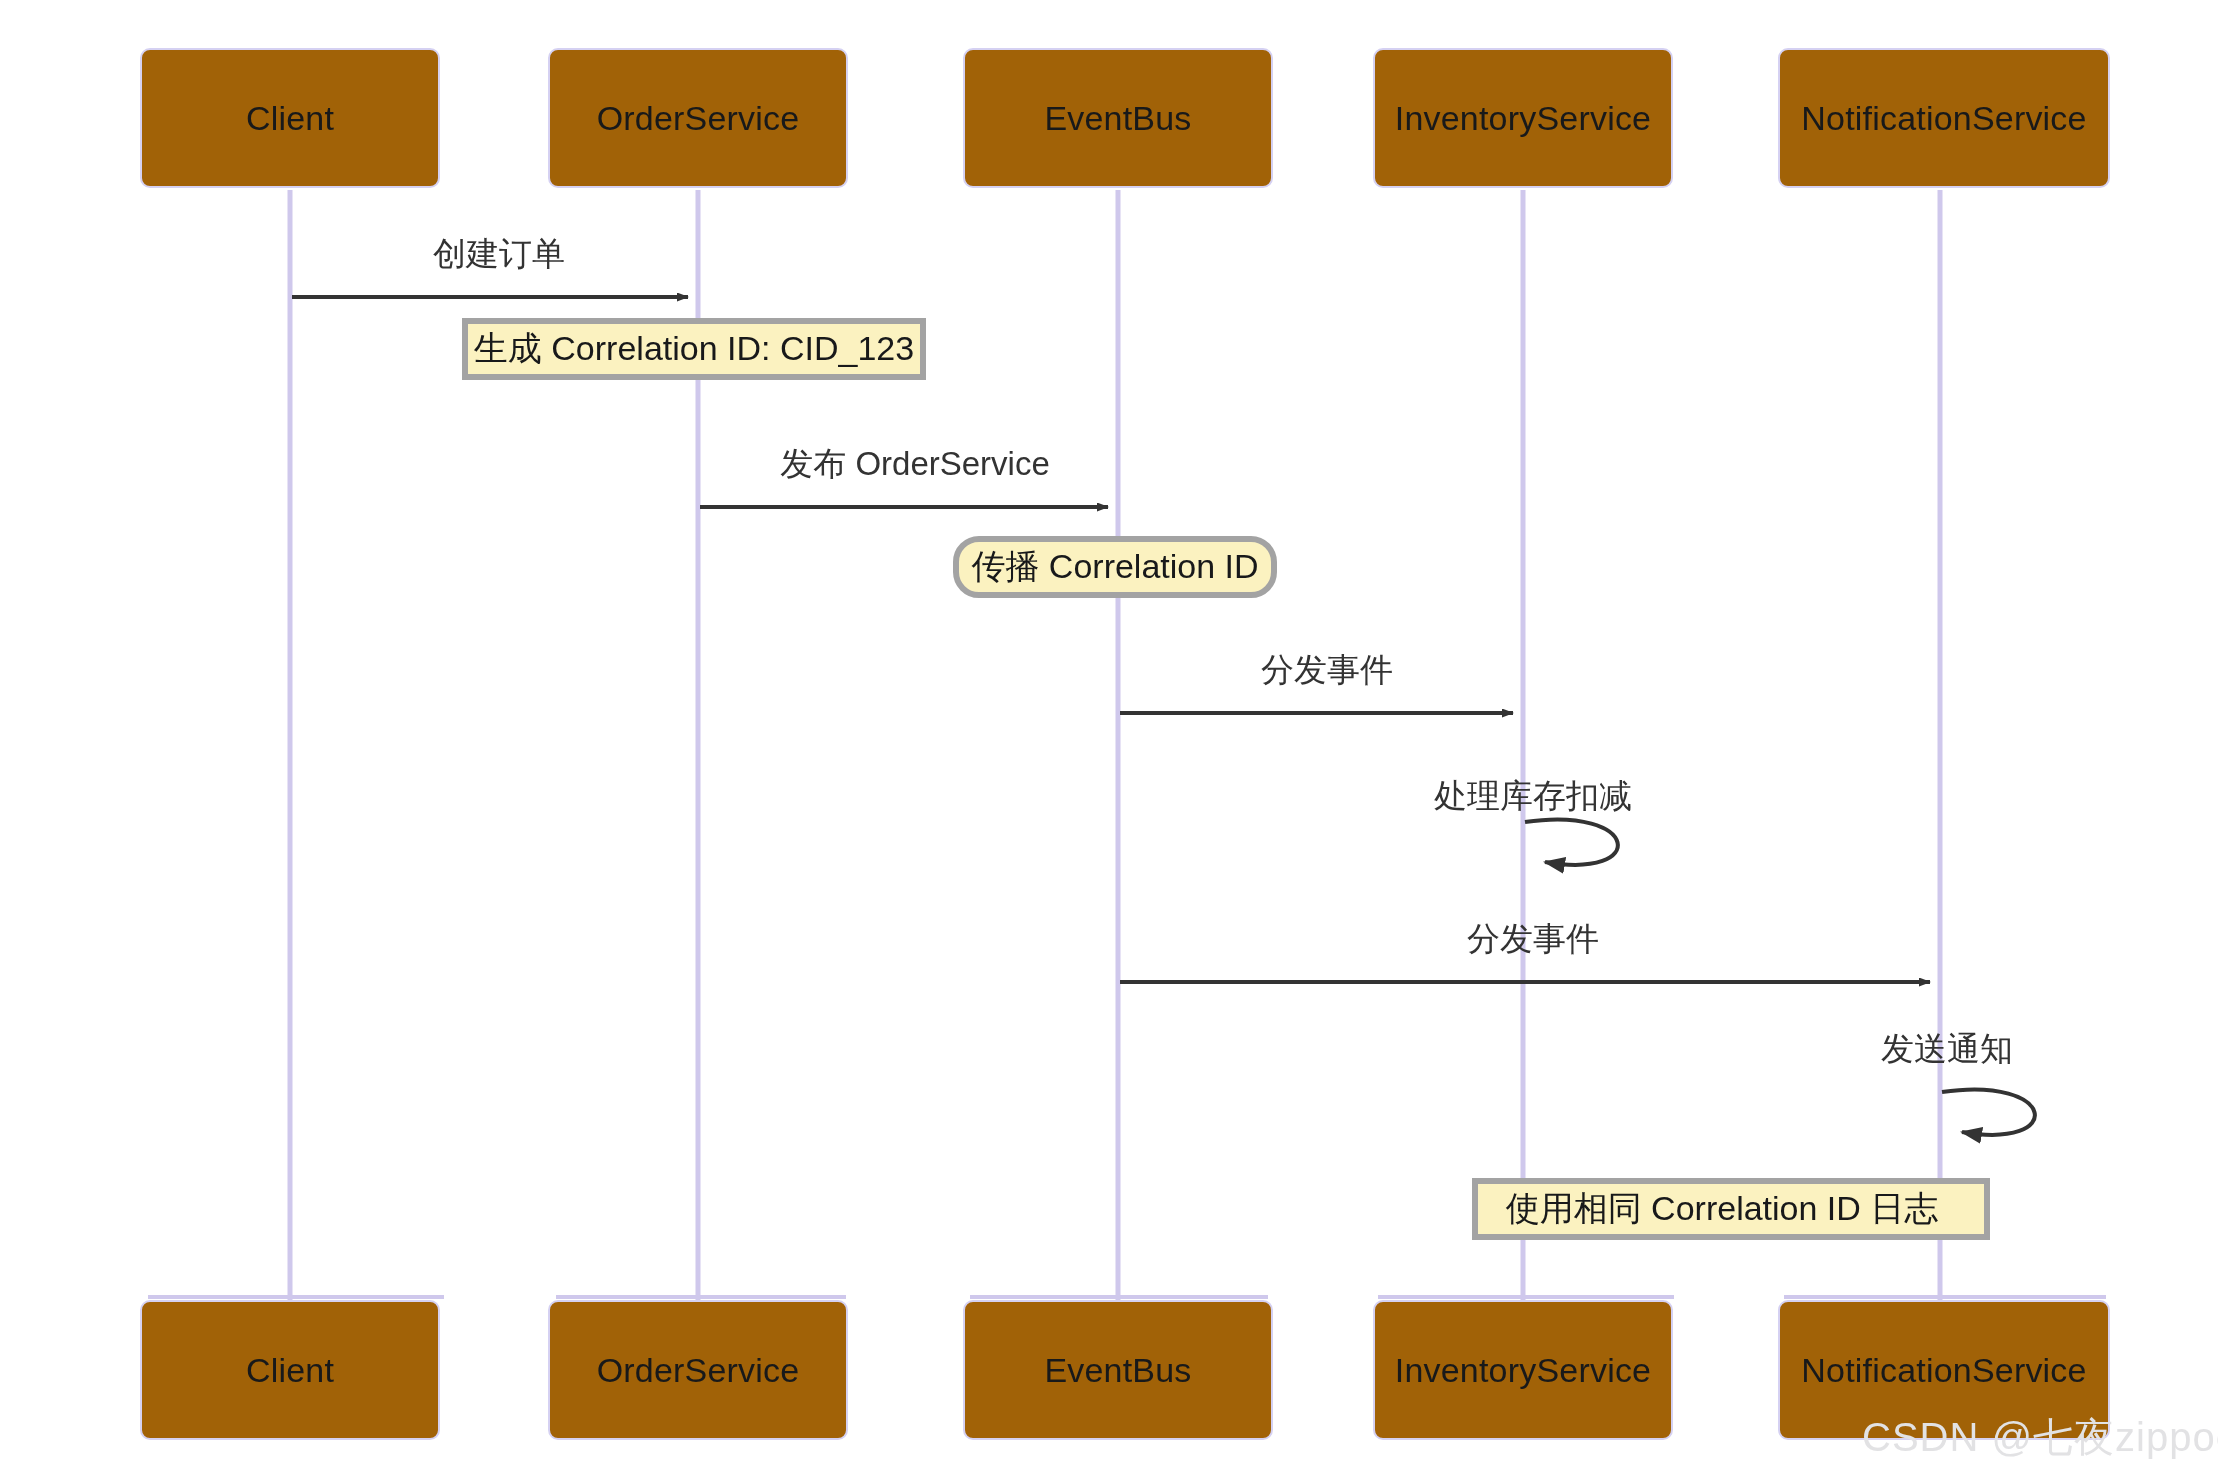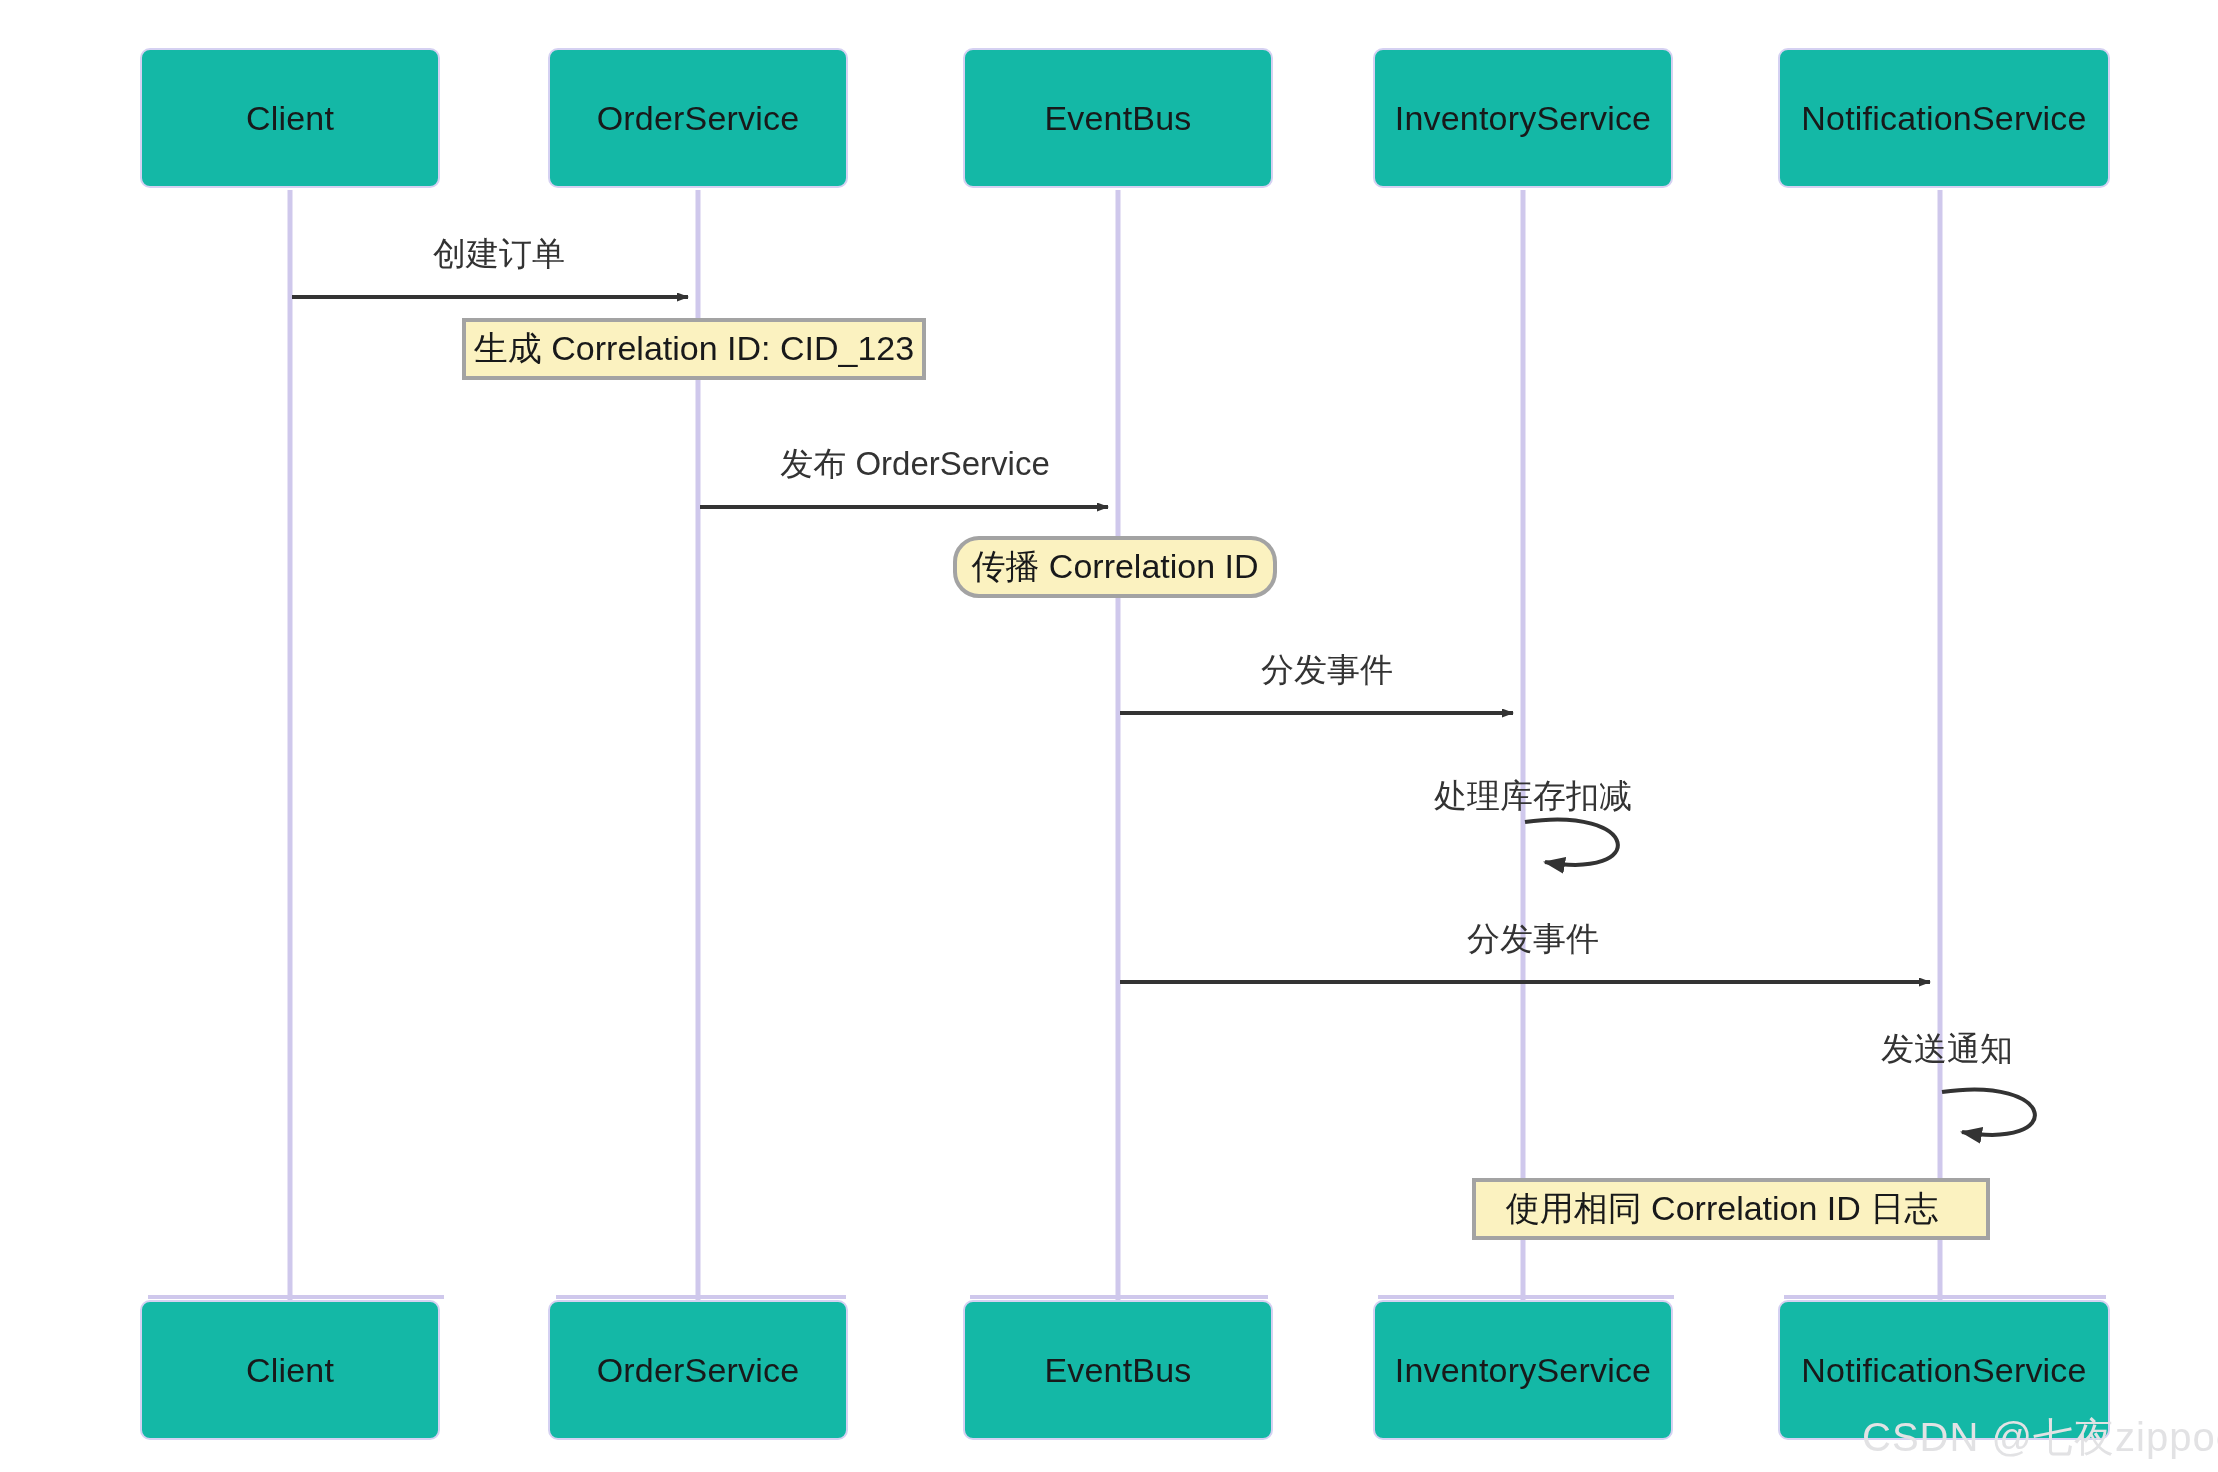--- a/index.html
+++ b/index.html
@@ -21,37 +21,37 @@
     position: absolute;
     left: 0;
     top: 0;
     width: 2218px;
     height: 1472px;
   }
   
   .participant {
     position: absolute;
     box-sizing: border-box;
-    background: #14b8a6;
+    background: #a16207;
     border: 2px solid #D5D1F2;
     border-radius: 10px;
     display: flex;
     align-items: center;
     justify-content: center;
     color: #18191A;
     font-size: 34px;
     font-weight: 400;
     letter-spacing: 0.2px;
   }
   
   .note {
     position: absolute;
     box-sizing: border-box;
     background: #FBF2C0;
-    border: 4px solid #a3a3a3;
+    border: 6px solid #a3a3a3;
     display: flex;
     align-items: center;
     justify-content: center;
     color: #18191A;
     font-size: 34px;
     white-space: nowrap;
     padding: 0 26px;
     text-align: center;
   }
   

